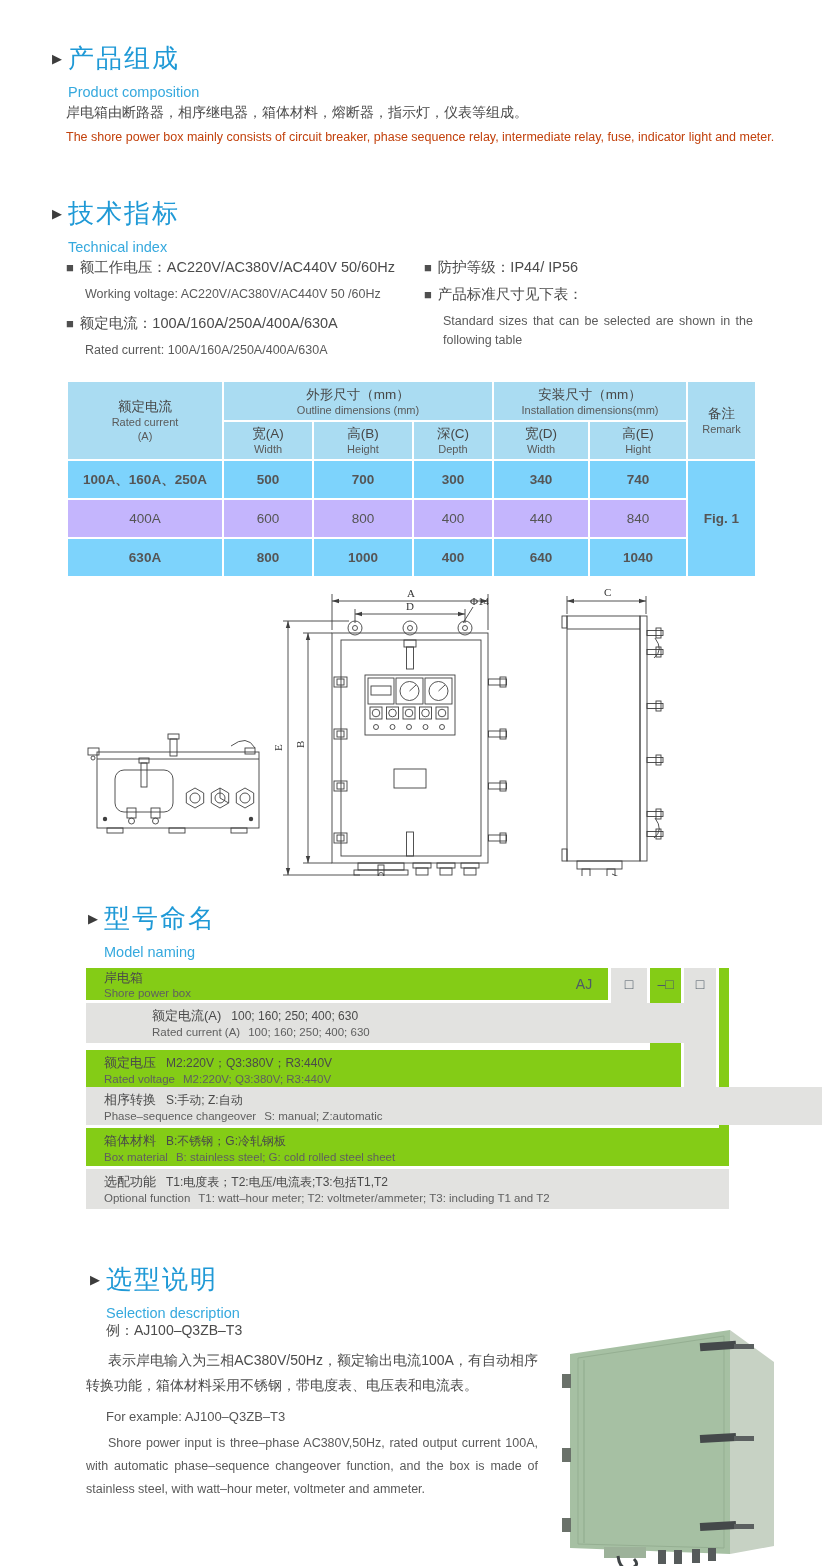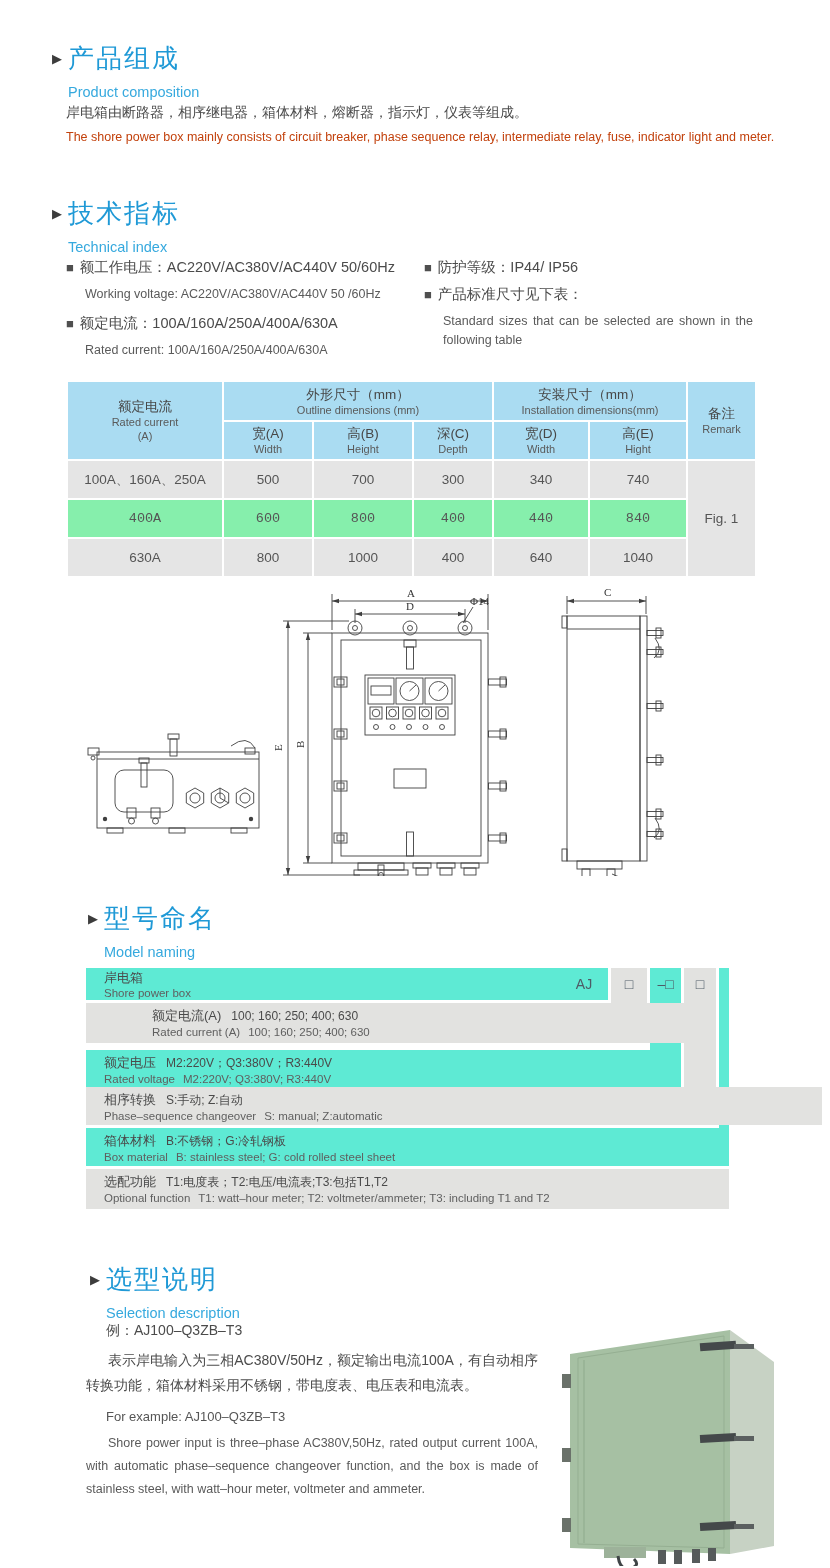--- a/index.html
+++ b/index.html
@@ -15,29 +15,29 @@
   .p-en{font-size:12.5px;color:#c2410c;}
   
   .spec .zh-line{font-size:14.5px;color:#4b4b4b;margin-bottom:8px;}
   .spec .zh-line .sq{color:#4f4f4f;font-size:13px;margin-right:6px;}
   .spec .en-line{font-size:12.5px;color:#5a5a5a;margin:0 0 10px 19px;line-height:1.55;}
   .just{text-align:justify;}
   
   table.size{border-collapse:separate;border-spacing:2px;table-layout:fixed;width:677px;}
   table.size td{text-align:center;vertical-align:middle;padding:0;}
   td.th{background:#aadcf2;}
-  td.row-a{background:#e5e5e5;}
-  td.row-b{background:#86efac;font-family:Liberation Mono, monospace;}
+  td.row-a{background:#7dd3fc;font-weight:bold;}
+  td.row-b{background:#c4b5fd;}
   .t-zh{font-size:13.5px;color:#474747;line-height:17px;}
   .t-en{font-size:11px;color:#5a5a5a;line-height:14px;}
   .t-val{font-size:13.5px;color:#555;}
   
   .mn{position:absolute;}
   .mn .row{position:absolute;left:0;}
-  .mn .blue{background:#5eead4;}
+  .mn .blue{background:#84cc16;}
   .mn .gray{background:#e2e2e0;}
   .mn .strip{position:absolute;top:0;}
   .mn .rowtext{padding:4px 0 0 18px;}
   .mn .l-zh{font-size:13px;color:#4a4a4a;line-height:17px;}
   .mn .l-zh .val{font-size:12px;margin-left:10px;}
   .mn .l-en{font-size:11.5px;color:#5f5f5f;line-height:15px;}
   .mn .l-en .val{margin-left:8px;}
   .mn .code{position:absolute;top:0;height:32px;line-height:32px;text-align:center;
             font-size:14px;color:#4e5b66;}
   

